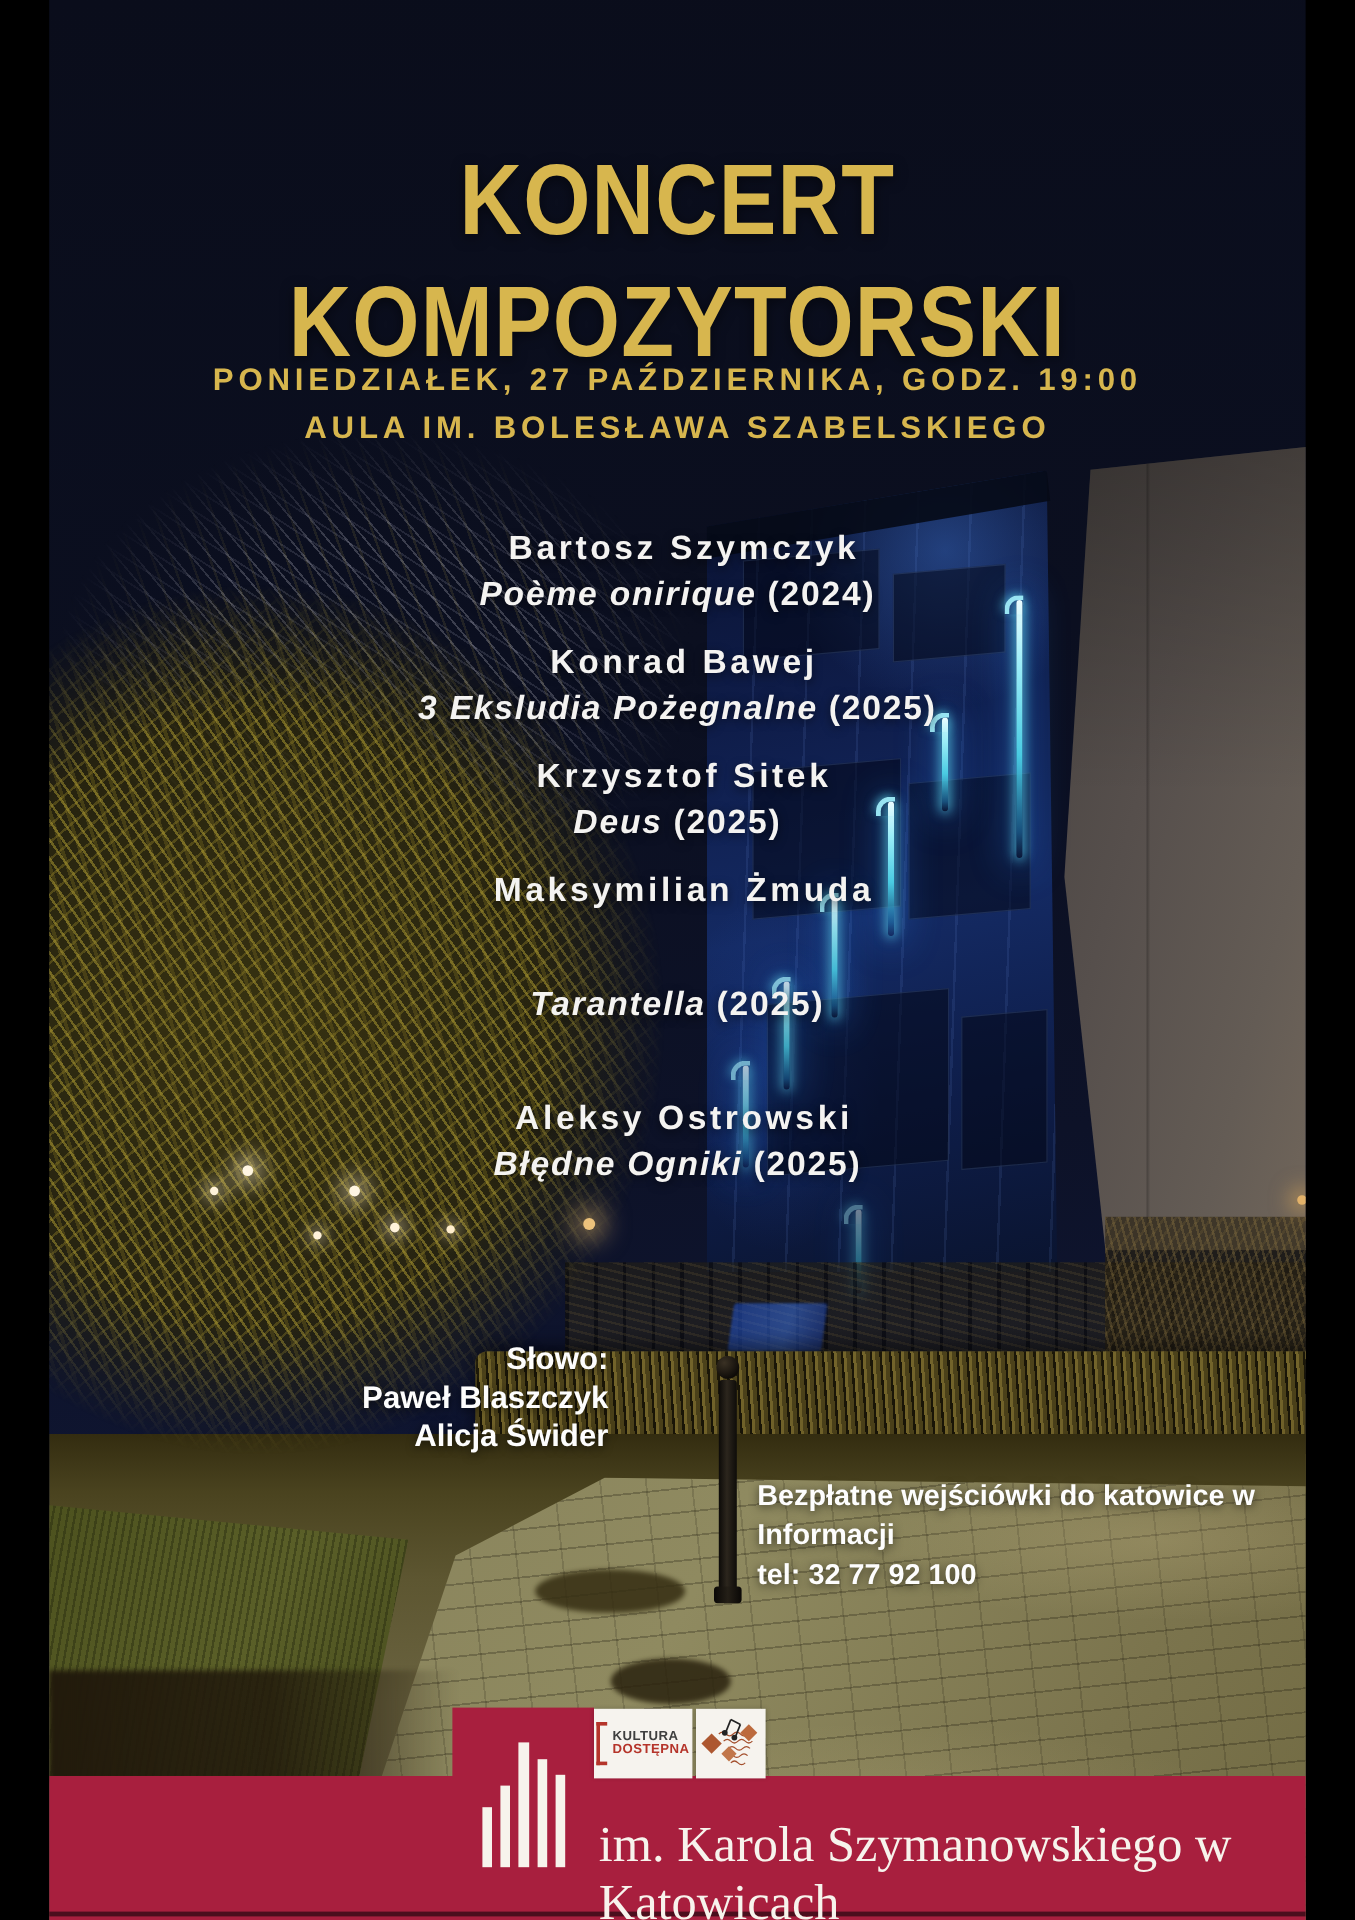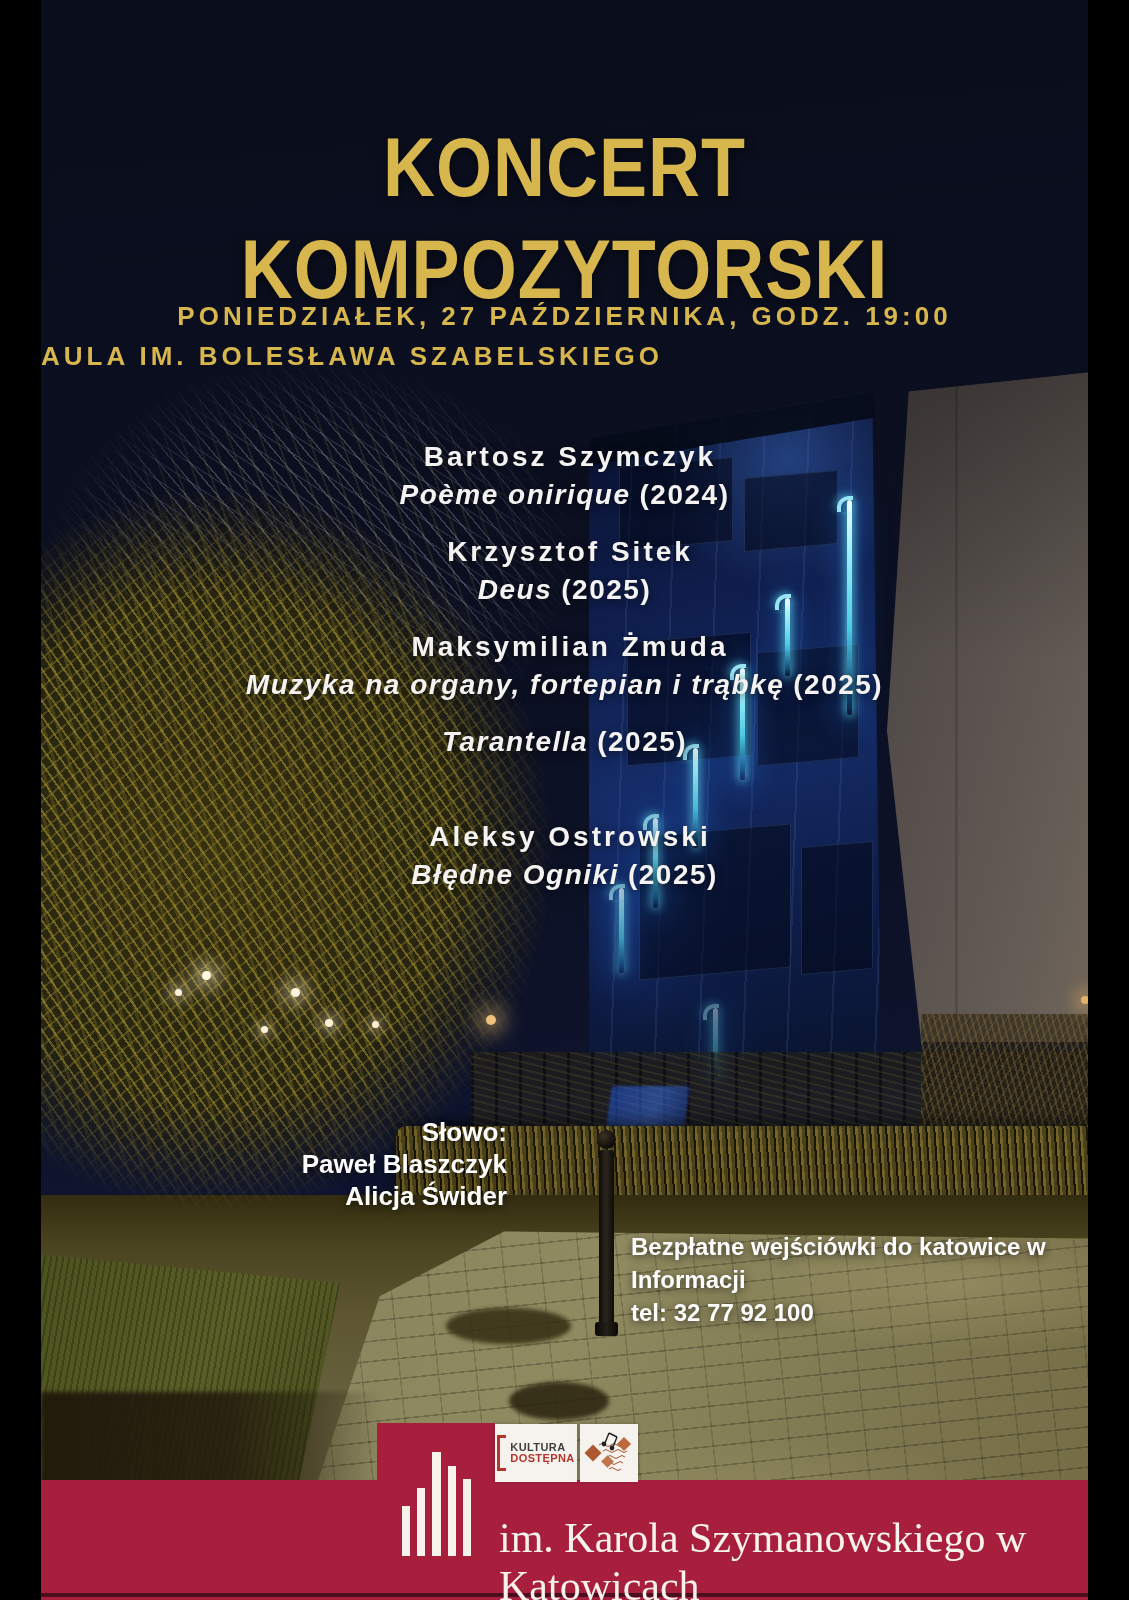--- a/index.html
+++ b/index.html
@@ -113,21 +113,21 @@
   .bollard-ball{left:556px;top:1130px;width:19px;height:19px;border-radius:50%;
     background:radial-gradient(circle at 35% 30%,#3a3124,#0d0a07 75%);}
   .bollard-base{left:554px;top:1322px;width:23px;height:14px;border-radius:3px;
     background:linear-gradient(90deg,#0a0806,#241f17 50%,#0a0806);}
   
   .gold{color:#d7b64e;}
   .title-block{left:0;right:0;top:116px;text-align:center;font-weight:bold;font-size:72px;
     line-height:88px;letter-spacing:1px;transform:scaleY(1.16);transform-origin:top center;
     text-shadow:0 2px 10px rgba(0,0,0,.5);}
   .date-line{left:0;right:0;top:301px;text-align:center;font-weight:bold;font-size:26px;letter-spacing:4px;}
-  .venue-line{left:0;right:0;top:341px;font-weight:bold;font-size:26px;letter-spacing:4px;}
+  .venue-line{left:0;right:0;top:341px;text-align:center;font-weight:bold;font-size:26px;letter-spacing:4px;}
   .program{left:0;right:0;top:438px;text-align:center;color:#f4f3f1;
     text-shadow:0 2px 8px rgba(0,0,0,.55);}
   .entry{height:76px;margin-bottom:19px;font-size:28px;line-height:38px;}
   .composer{font-weight:bold;letter-spacing:3px;padding-left:11px;}
   .work{font-style:italic;font-weight:bold;letter-spacing:1.5px;}
   .year{font-weight:bold;letter-spacing:1.5px;margin-left:9px;}
   .speakers{right:581px;top:1116px;text-align:right;color:#fdfdfd;font-weight:bold;
     font-size:26px;line-height:32px;text-shadow:0 2px 8px rgba(0,0,0,.6);}
   .tickets{left:590px;top:1230px;color:#fdfdfd;font-weight:bold;font-size:24px;line-height:33px;
     text-shadow:0 2px 8px rgba(0,0,0,.6);}
@@ -206,26 +206,29 @@
   </div>
   <div class="abs date-line gold">PONIEDZIAŁEK, 27 PAŹDZIERNIKA, GODZ. 19:00</div>
   <div class="abs venue-line gold">AULA IM. BOLESŁAWA SZABELSKIEGO</div>
 
   <div class="abs program">
     <div class="entry">
       <div class="composer">Bartosz Szymczyk</div>
       <div><span class="work">Poème onirique</span><span class="year">(2024)</span></div>
     </div>
     <div class="entry">
+      <div class="composer">Konrad Bawej</div>
+      <div><span class="work">3 Eksludia Pożegnalne</span><span class="year">(2025)</span></div>
+    </div>
+    <div class="entry">
       <div class="composer">Krzysztof Sitek</div>
       <div><span class="work">Deus</span><span class="year">(2025)</span></div>
     </div>
     <div class="entry">
       <div class="composer">Maksymilian Żmuda</div>
-      <div><span class="work">Muzyka na organy, fortepian i trąbkę</span><span class="year">(2025)</span></div>
     </div>
     <div class="entry">
       <div><span class="work">Tarantella</span><span class="year">(2025)</span></div>
     </div>
     <div class="entry">
       <div class="composer">Aleksy Ostrowski</div>
       <div><span class="work">Błędne Ogniki</span><span class="year">(2025)</span></div>
     </div>
   </div>
 

